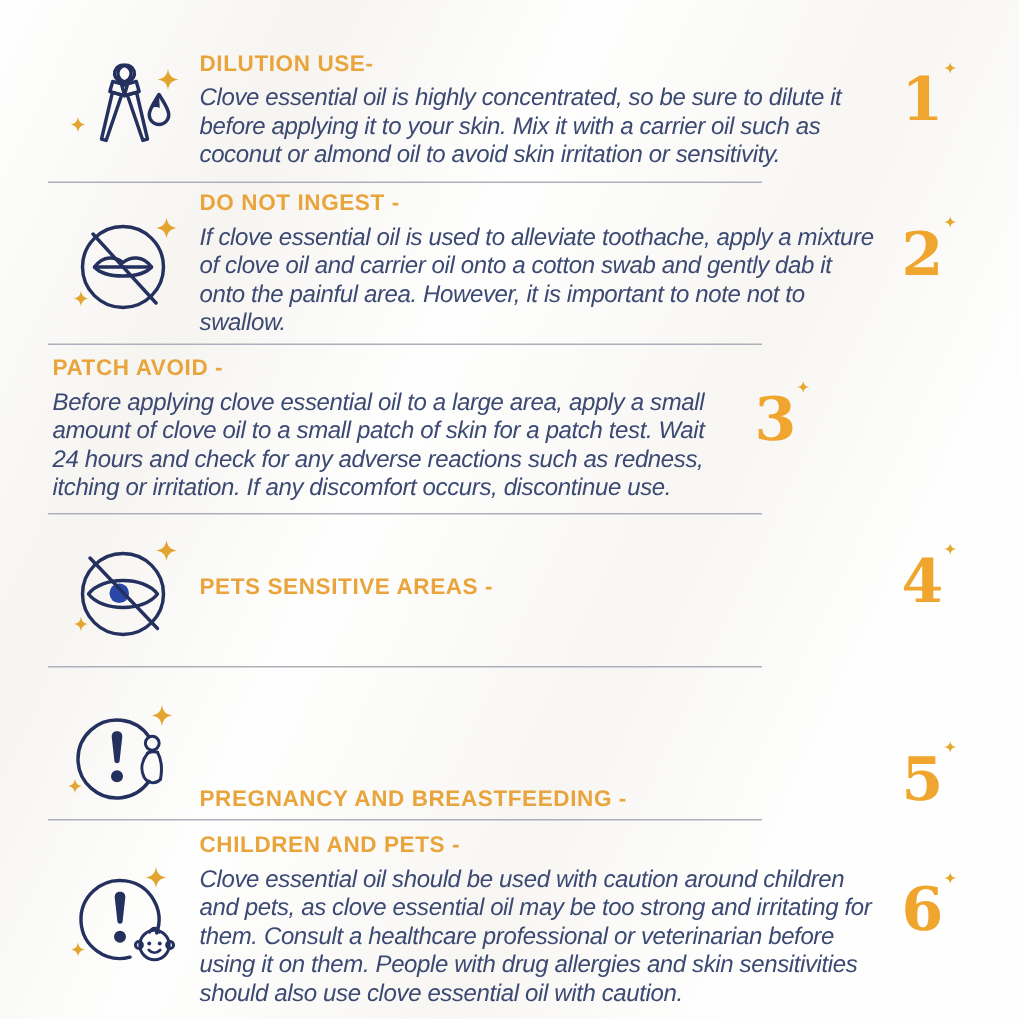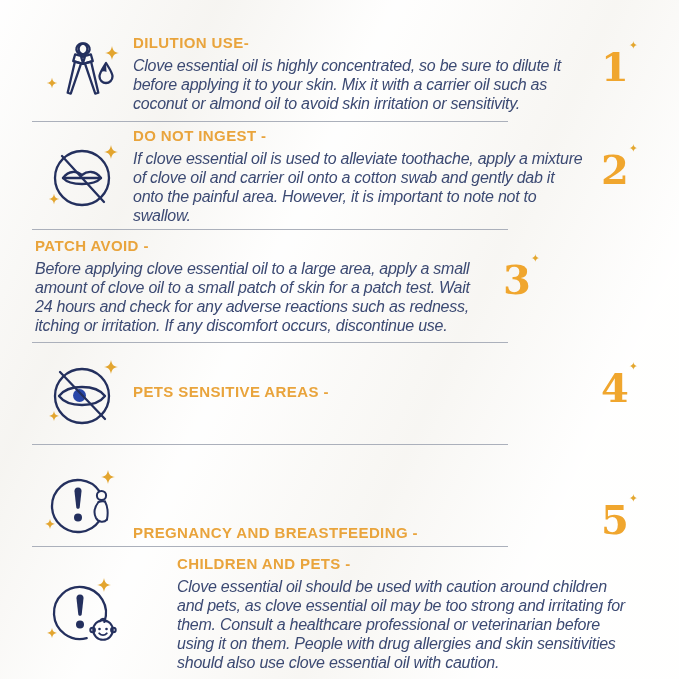--- a/index.html
+++ b/index.html
@@ -22,21 +22,21 @@
   }
   .row{
     display:flex;align-items:center;
     padding-left:35px;box-sizing:border-box;
   }
   .row-1{min-height:96px;}
   .row-2{min-height:107px;}
   .row-3{min-height:112px;}
   .row-4{min-height:101px;}
   .row-5{min-height:101px;align-items:flex-end;}
-  .row-6{min-height:132px;gap:44px;}
+  .row-6{min-height:132px;}
   .icon-cell{
     width:98px;flex:0 0 98px;display:flex;align-items:center;justify-content:center;
   }
   .text-cell{width:450px;flex:0 0 450px;}
   .text-cell h2{
     margin:0 0 5px 0;
     font-size:15px;font-weight:800;letter-spacing:.4px;
     color:#E9A43C;
   }
   .text-cell p{

